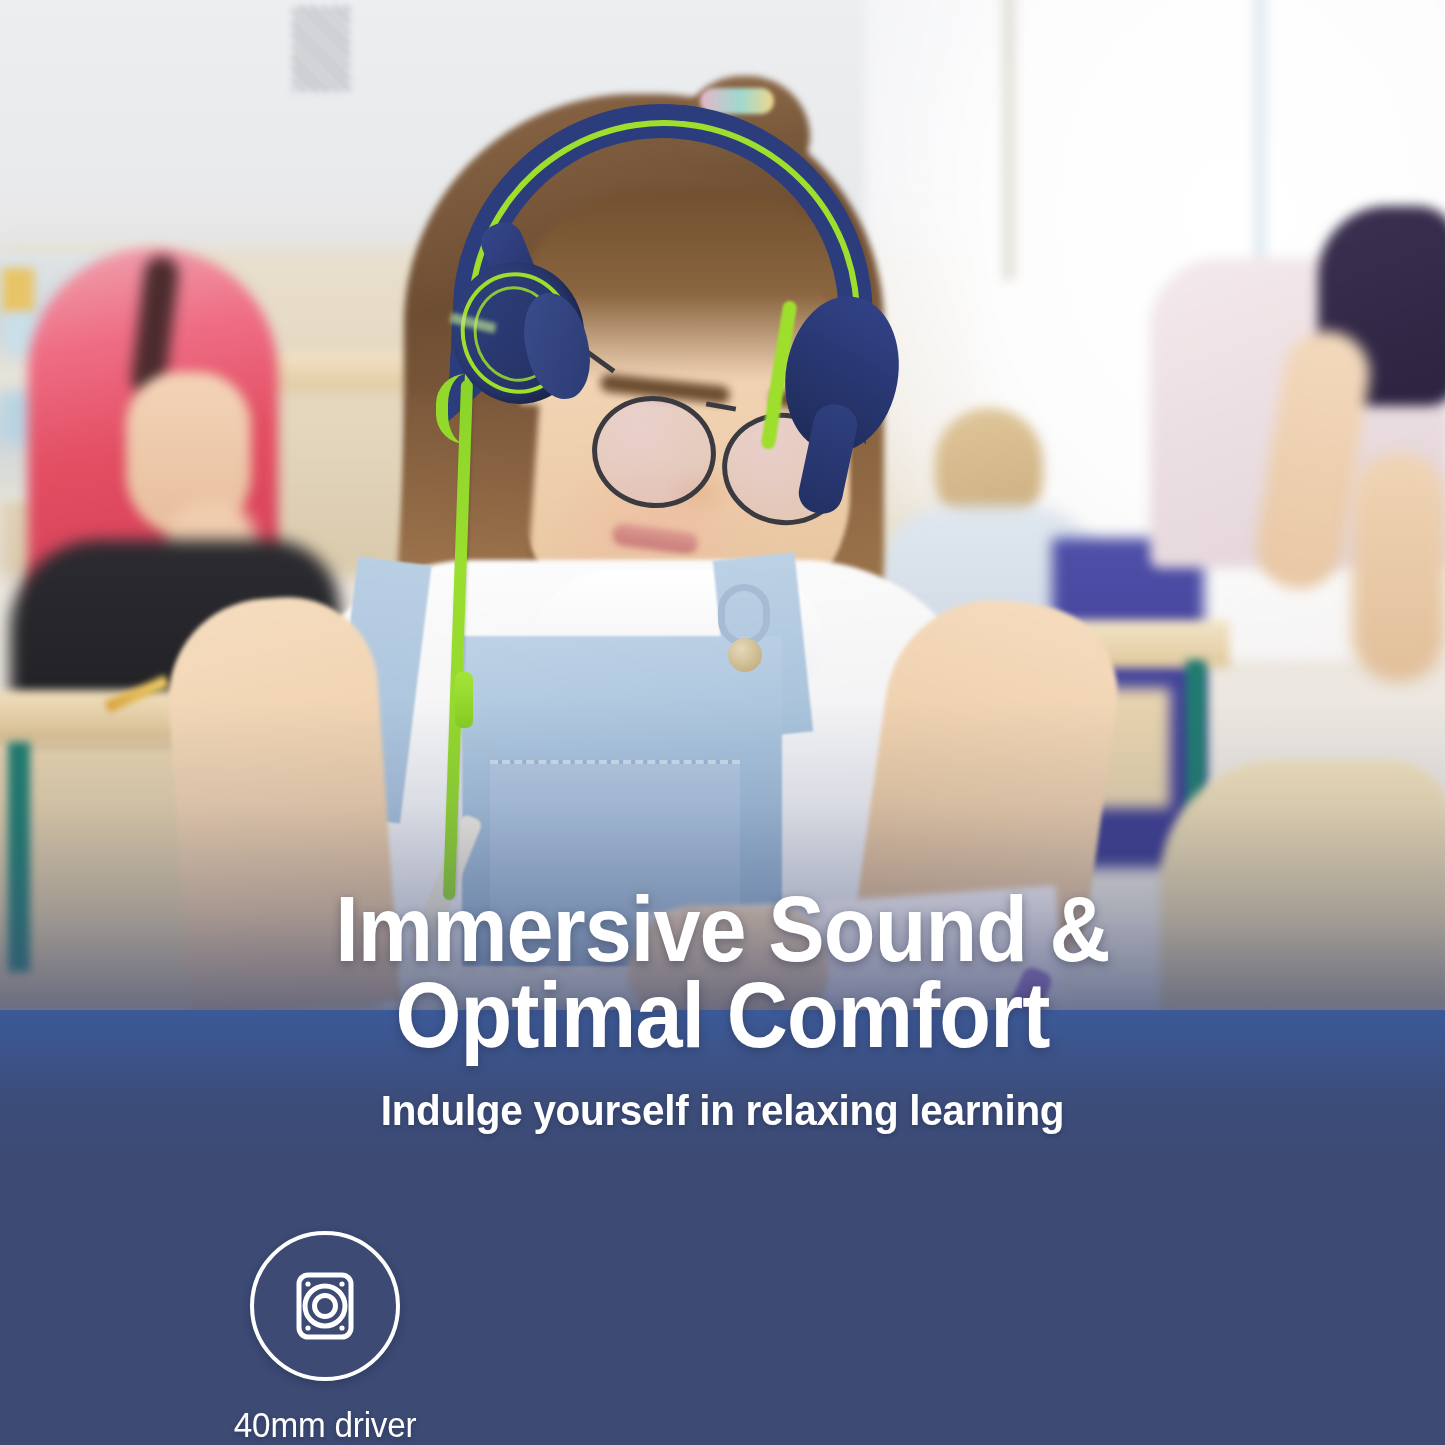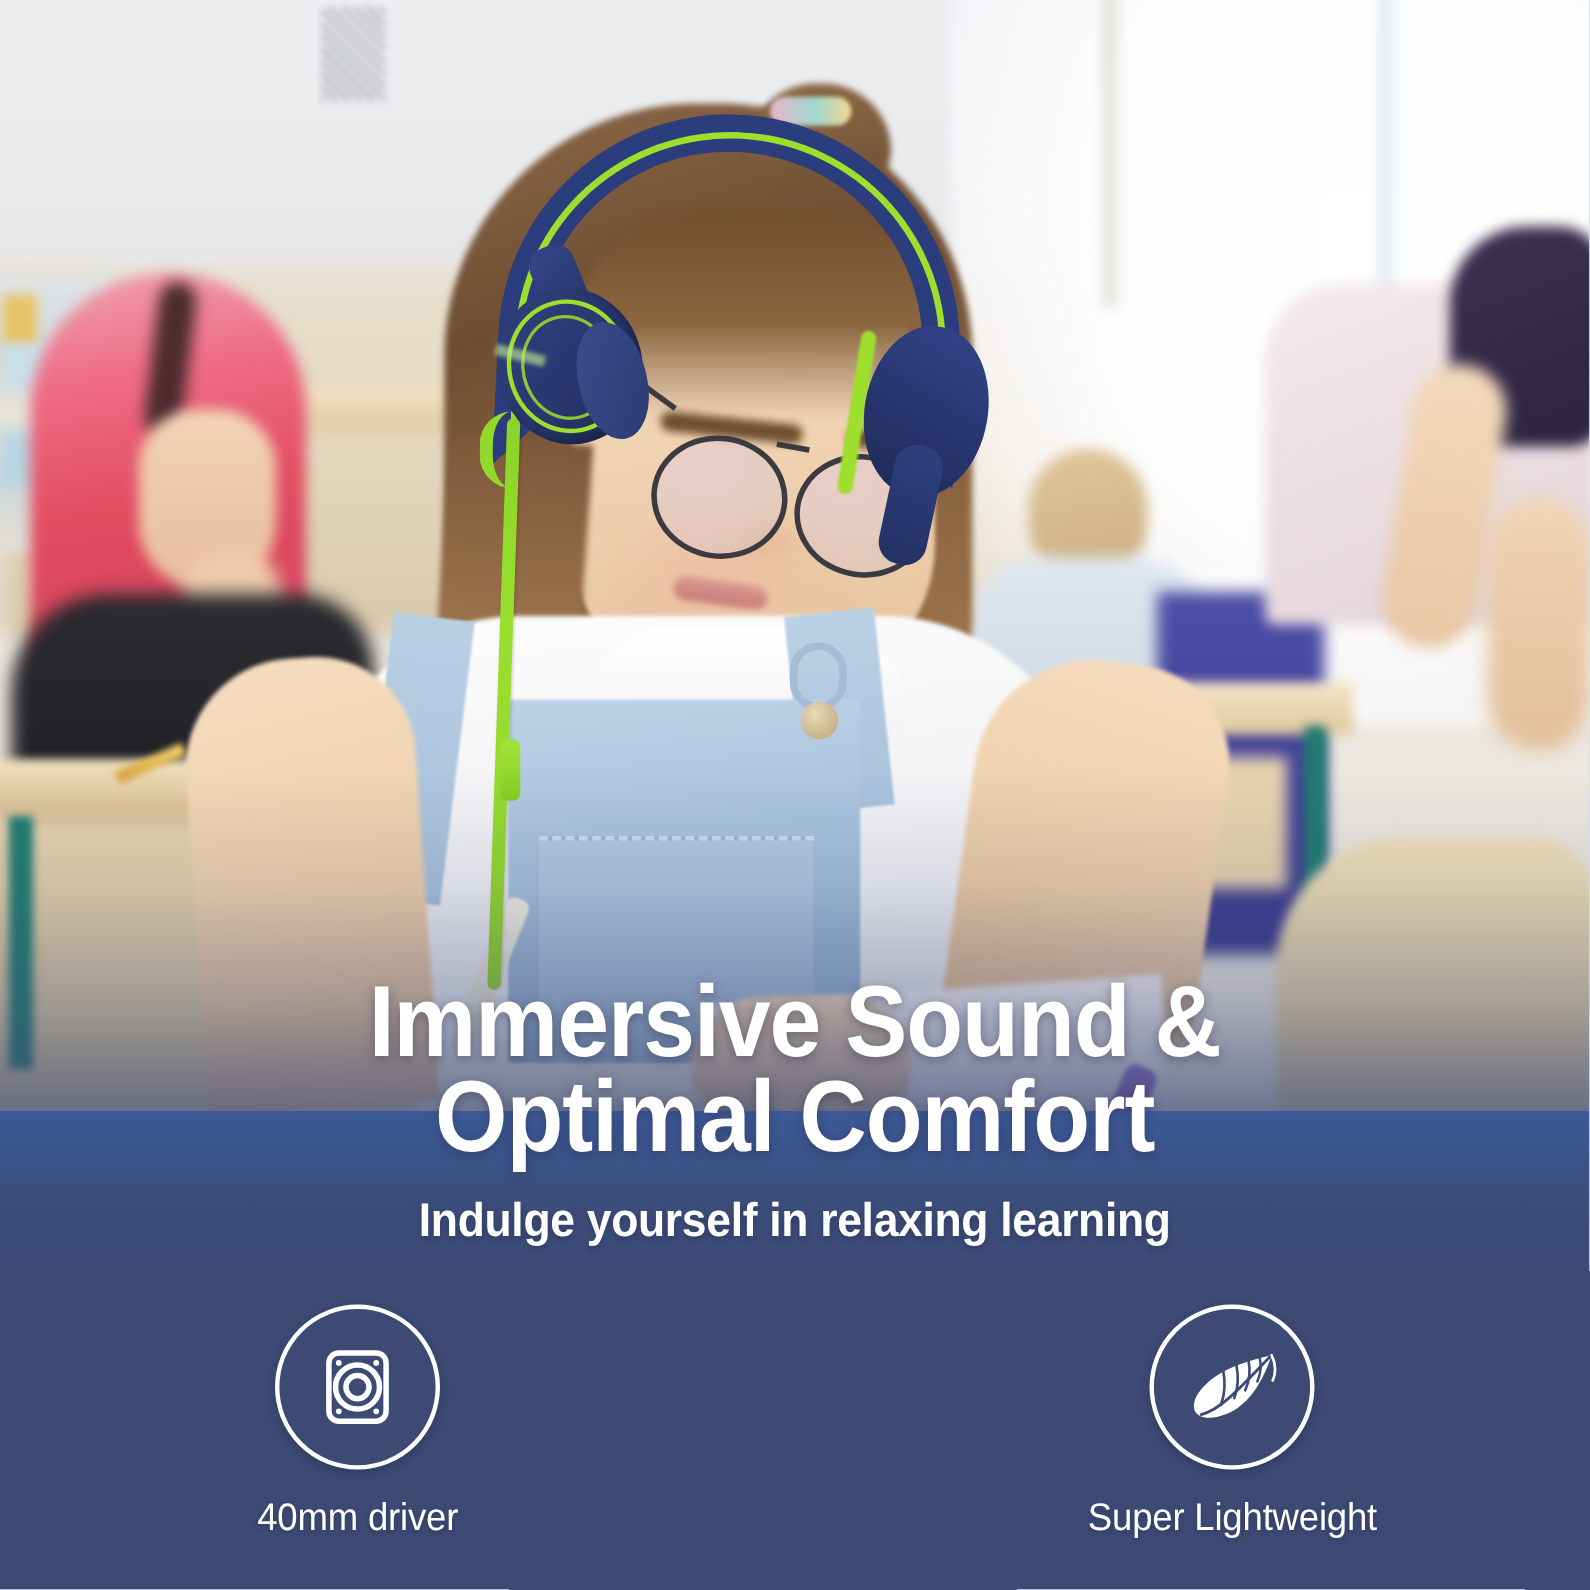--- a/index.html
+++ b/index.html
@@ -602,24 +602,23 @@
     font-size: 43px;
     letter-spacing: -0.3px;
     transform: scaleX(0.94);
     text-shadow: 0 2px 6px rgba(30,38,62,0.4);
     z-index: 8;
   }
 
   
   .features {
     position: absolute;
-    left: 160px; top: 1186px;
+    left: 160px; top: 1231px;
     width: 1125px;
     display: flex;
-    justify-content: space-between;
     z-index: 9;
   }
   .feature {
     width: 330px;
     display: flex;
     flex-direction: column;
     align-items: center;
   }
   .feature-circle {
     width: 142px; height: 142px;
@@ -756,30 +755,16 @@
           <circle cx="22" cy="61" r="2.6" fill="#ffffff"></circle>
           <circle cx="56" cy="61" r="2.6" fill="#ffffff"></circle>
           <circle cx="39" cy="39" r="20" fill="none" stroke="#ffffff" stroke-width="5"></circle>
           <circle cx="39" cy="39" r="10.5" fill="none" stroke="#ffffff" stroke-width="5"></circle>
         </svg>
       </div>
       <div class="feature-label">40mm driver</div>
     </div>
 
 
-    <div class="feature">
-      <div class="feature-circle">
-        <svg width="92" height="78" viewBox="0 0 92 78">
-          <path d="M82 10 C64 14 44 20 30 30 C16 40 9 52 12 60 C15 68 28 69 42 63 C58 56 72 40 82 10 Z" fill="#ffffff"></path>
-          <path d="M82 10 C70 22 56 38 42 50 C34 57 26 62 18 64" fill="none" stroke="#3c4a74" stroke-width="2.6" stroke-linecap="round"></path>
-          <path d="M38 24 C40 34 40 44 36 55" fill="none" stroke="#3c4a74" stroke-width="2.4" stroke-linecap="round"></path>
-          <path d="M50 19 C52 29 52 39 48 49" fill="none" stroke="#3c4a74" stroke-width="2.4" stroke-linecap="round"></path>
-          <path d="M61 15 C63 24 62 33 58 42" fill="none" stroke="#3c4a74" stroke-width="2.4" stroke-linecap="round"></path>
-          <path d="M71 12 C73 19 72 27 69 34" fill="none" stroke="#3c4a74" stroke-width="2.2" stroke-linecap="round"></path>
-          <path d="M82 10 C86 18 86 26 83 33" fill="none" stroke="#ffffff" stroke-width="2.4" stroke-linecap="round"></path>
-        </svg>
-      </div>
-      <div class="feature-label">Super Lightweight</div>
-    </div>
 
   </div>
 
 </div>
 
 </body></html>

